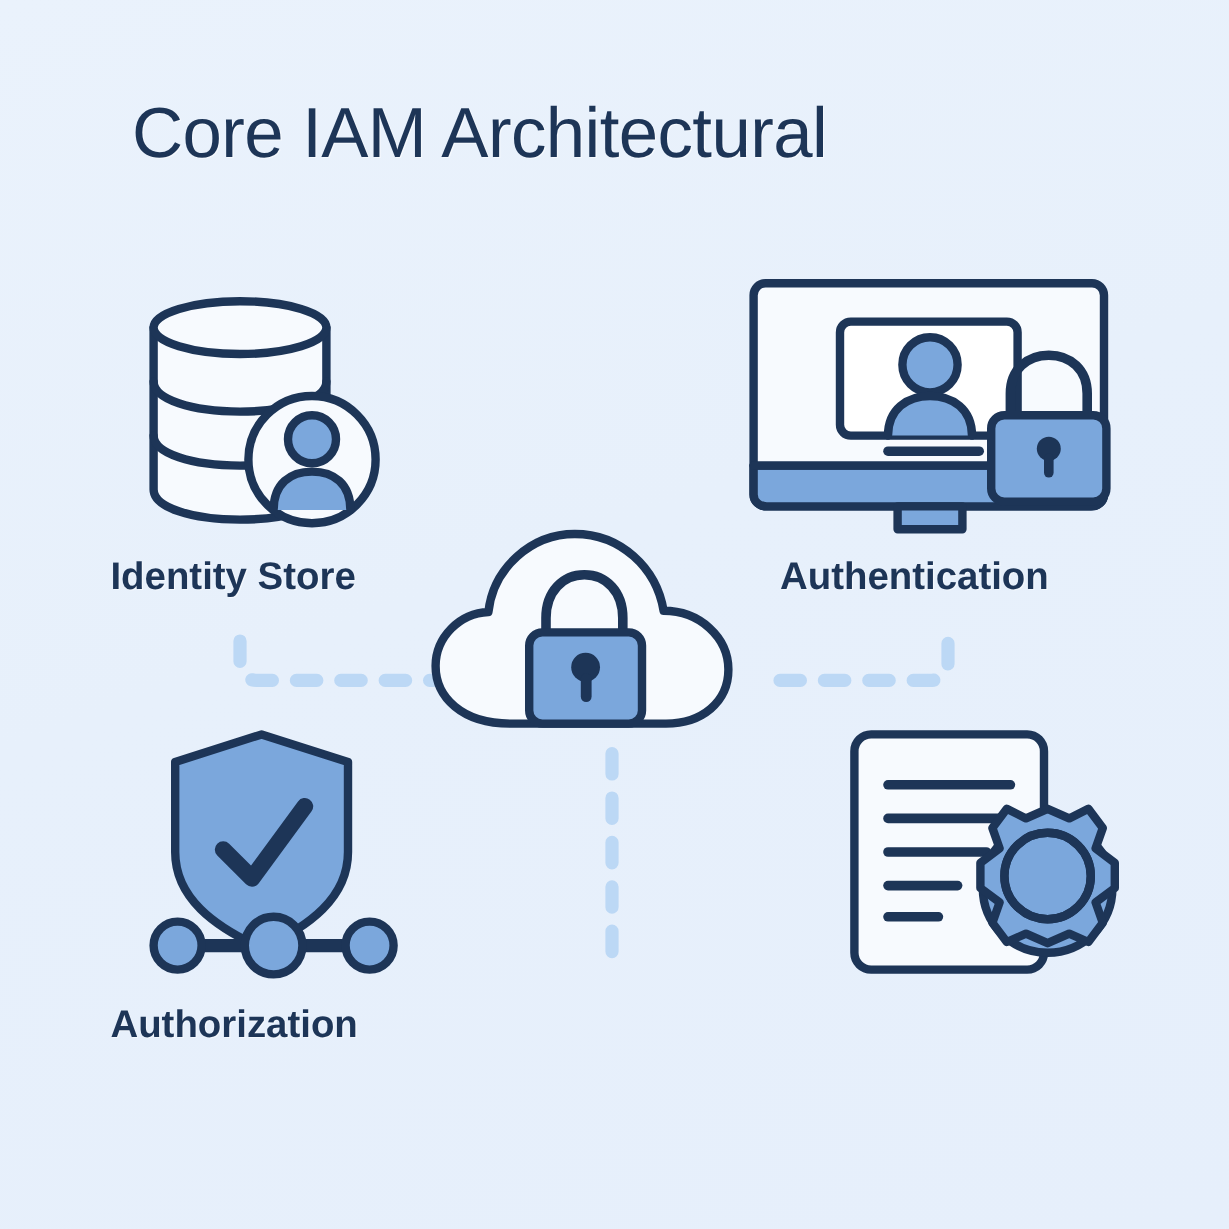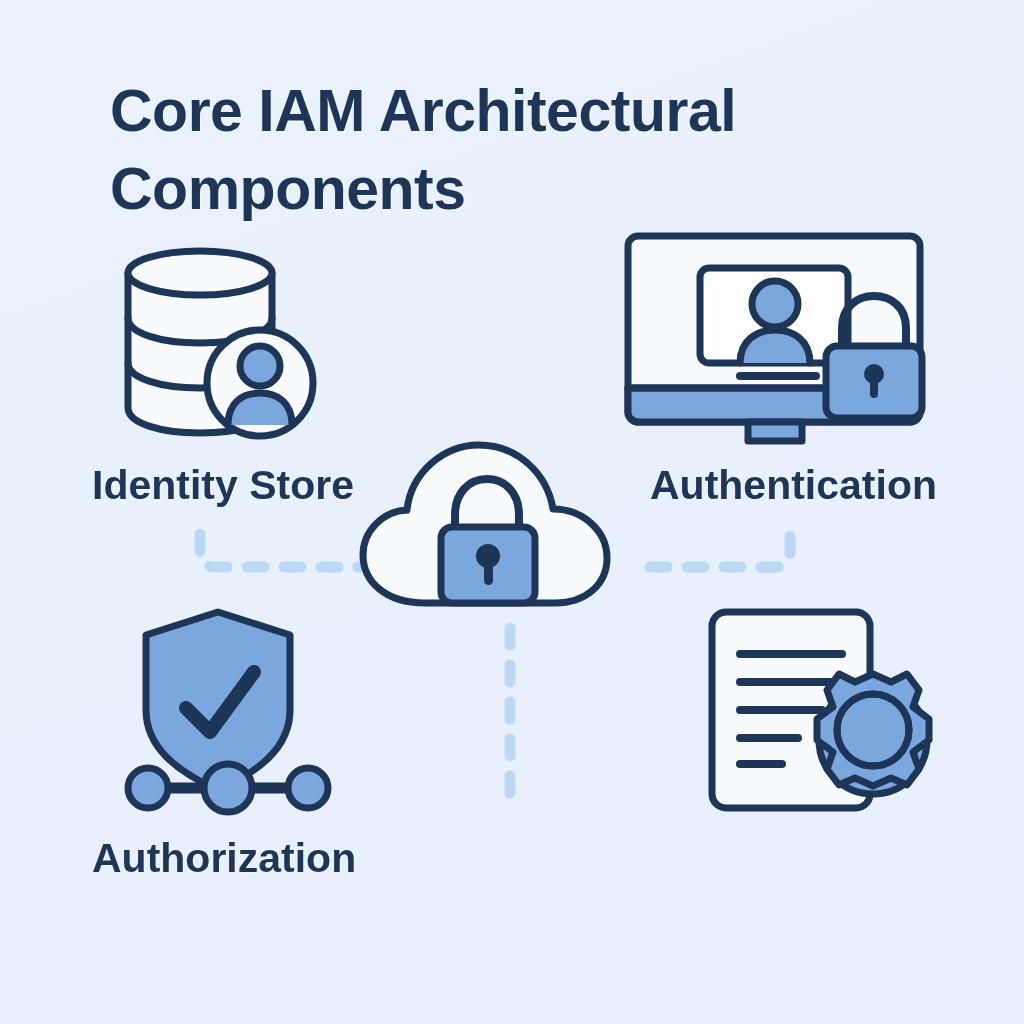--- a/index.html
+++ b/index.html
@@ -20,31 +20,31 @@
     background: linear-gradient(160deg, #eaf2fc 0%, #e7f0fb 45%, #e6effb 100%);
   }
 
   
   .title {
     position: absolute;
     left: 110px;
     top: 72px;
     width: 830px;
     font-size: 59px;
-    font-weight: bold;
+    font-weight: normal;
     line-height: 1.33;
     letter-spacing: -0.5px;
     color: #1d3557;
     text-shadow: 1px 1px 0 rgba(255,255,255,0.55);
   }
 
   
   .label {
     position: absolute;
-    font-size: 41px;
+    font-size: 32px;
     font-weight: bold;
     color: #1d3557;
     white-space: nowrap;
     text-shadow: 1px 1px 0 rgba(255,255,255,0.5);
   }
   .label-identity   { left: 92px;  top: 462px; }
   .label-auth       { left: 650px; top: 462px; }
   .label-authz      { left: 92px;  top: 835px; }
   .label-policy     { left: 598px; top: 835px; }
 
@@ -59,21 +59,20 @@
   .connectors { position: absolute; left: 0; top: 0; width: 1024px; height: 1024px; }
   svg { display: block; overflow: visible; }
 </style>
 </head>
 <body>
 
 <div id="canvas">
 
   <div class="title">
     <div>Core IAM Architectural</div>
-    <div>Components</div>
   </div>
 
   <svg class="connectors" width="1024" height="1024" viewBox="0 0 1024 1024">
 
     <path d="M 375 567 L 215 567 Q 200 567 200 552 L 200 528" fill="none" stroke="#bcd8f5" stroke-width="11" stroke-linecap="round" stroke-dasharray="17 20"></path>
 
     <path d="M 650 567 L 775 567 Q 790 567 790 552 L 790 528" fill="none" stroke="#bcd8f5" stroke-width="11" stroke-linecap="round" stroke-dasharray="17 20"></path>
 
     <path d="M 510 628 L 510 800" fill="none" stroke="#bcd8f5" stroke-width="11" stroke-linecap="round" stroke-dasharray="17 20"></path>
   </svg>

